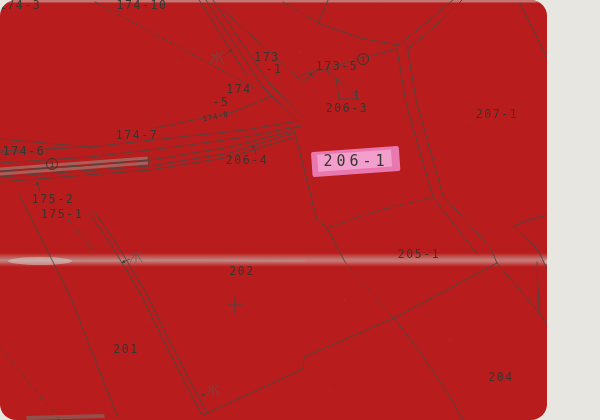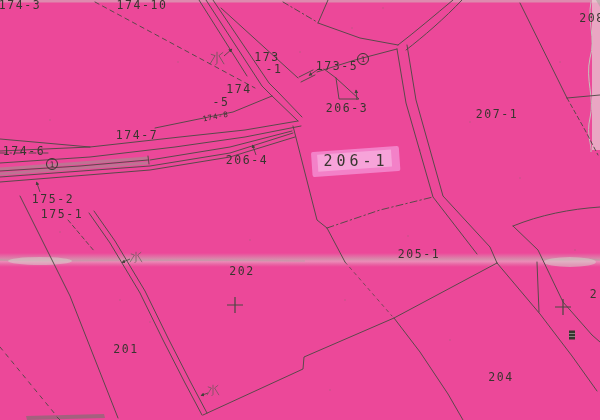--- a/index.html
+++ b/index.html
@@ -1,16 +1,16 @@
 <!DOCTYPE html>
 <html><head>
 <meta charset="utf-8">
 <style>
   html,body{margin:0;padding:0;background:#e8e6e0;}
-  .map-wrap{width:600px;height:420px;position:relative;overflow:hidden;background:#ec4899;}
+  .map-wrap{width:547px;height:420px;position:relative;overflow:hidden;background:#b91c1c;border-radius:16px;}
   svg{display:block;}
   svg text{font-family:"DejaVu Sans Mono","Liberation Mono",monospace;fill:#38362f;}
   .bl{stroke:#4a4842;stroke-width:0.9;fill:none;stroke-linejoin:round;stroke-linecap:round;}
   .blt{stroke:#5a5850;stroke-width:0.8;fill:none;}
 </style>
 </head>
 <body>
 
 <div class="map-wrap">
 <svg width="600" height="420" viewBox="0 0 600 420" xmlns="http://www.w3.org/2000/svg">

